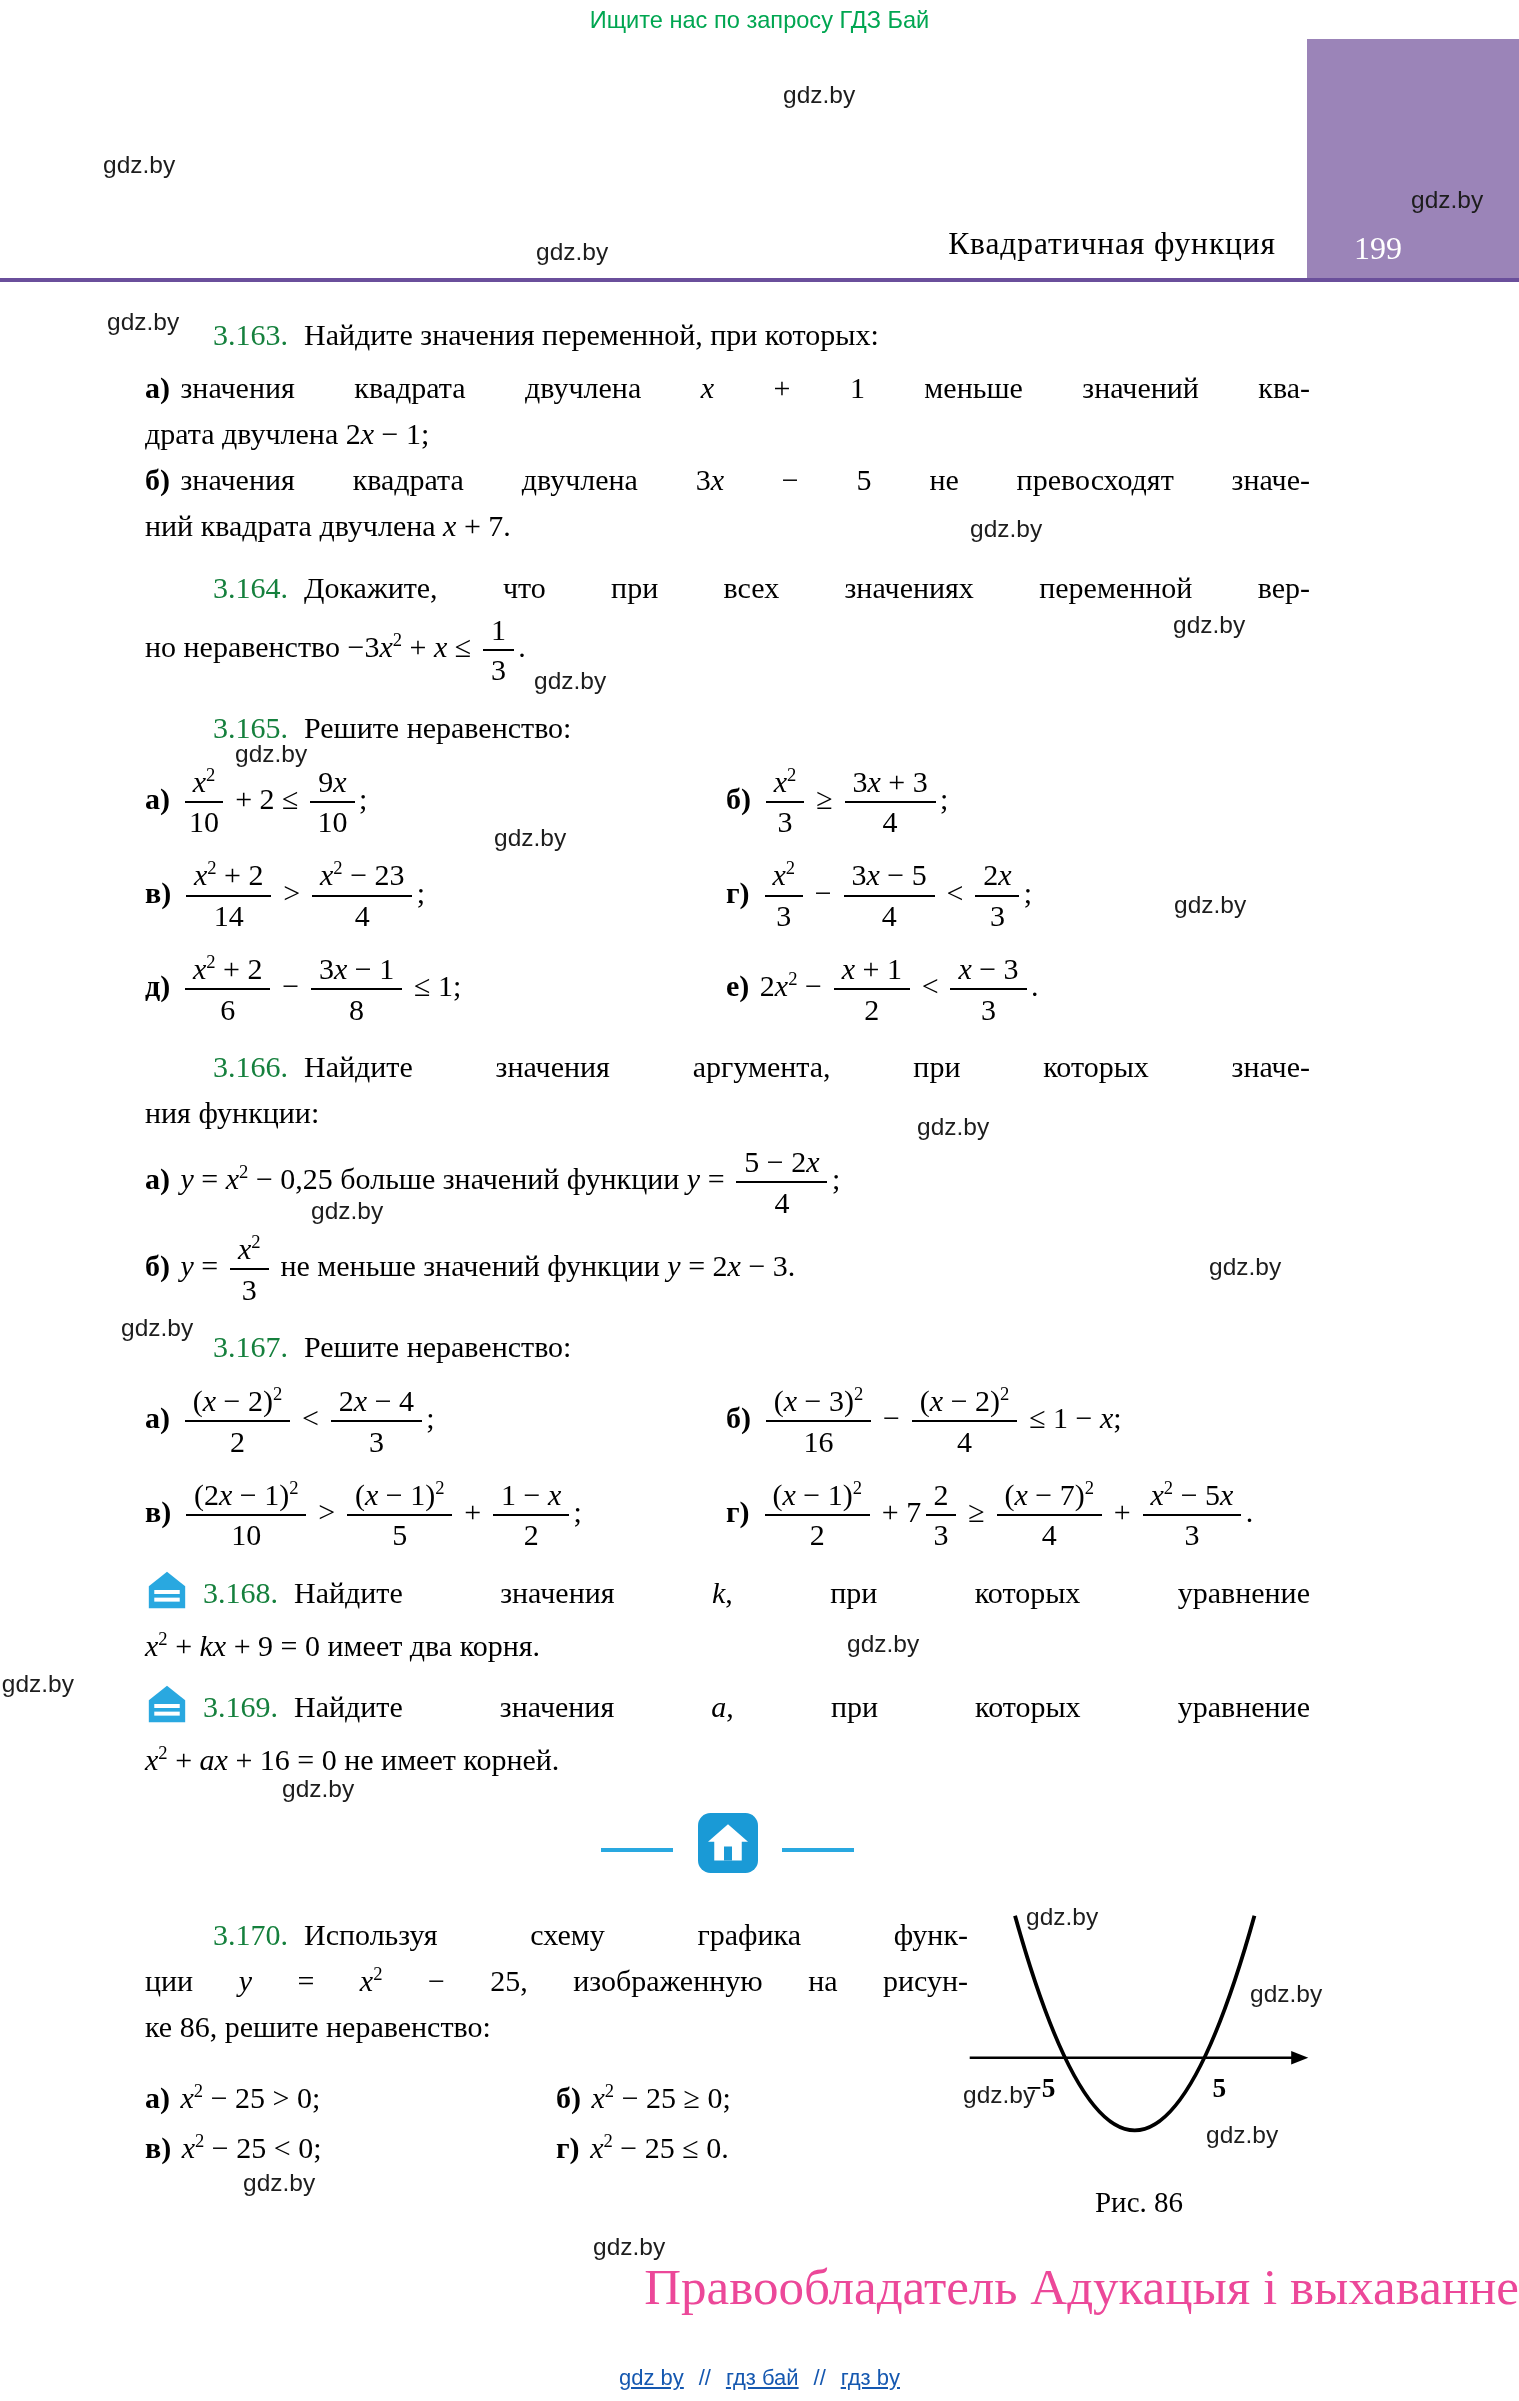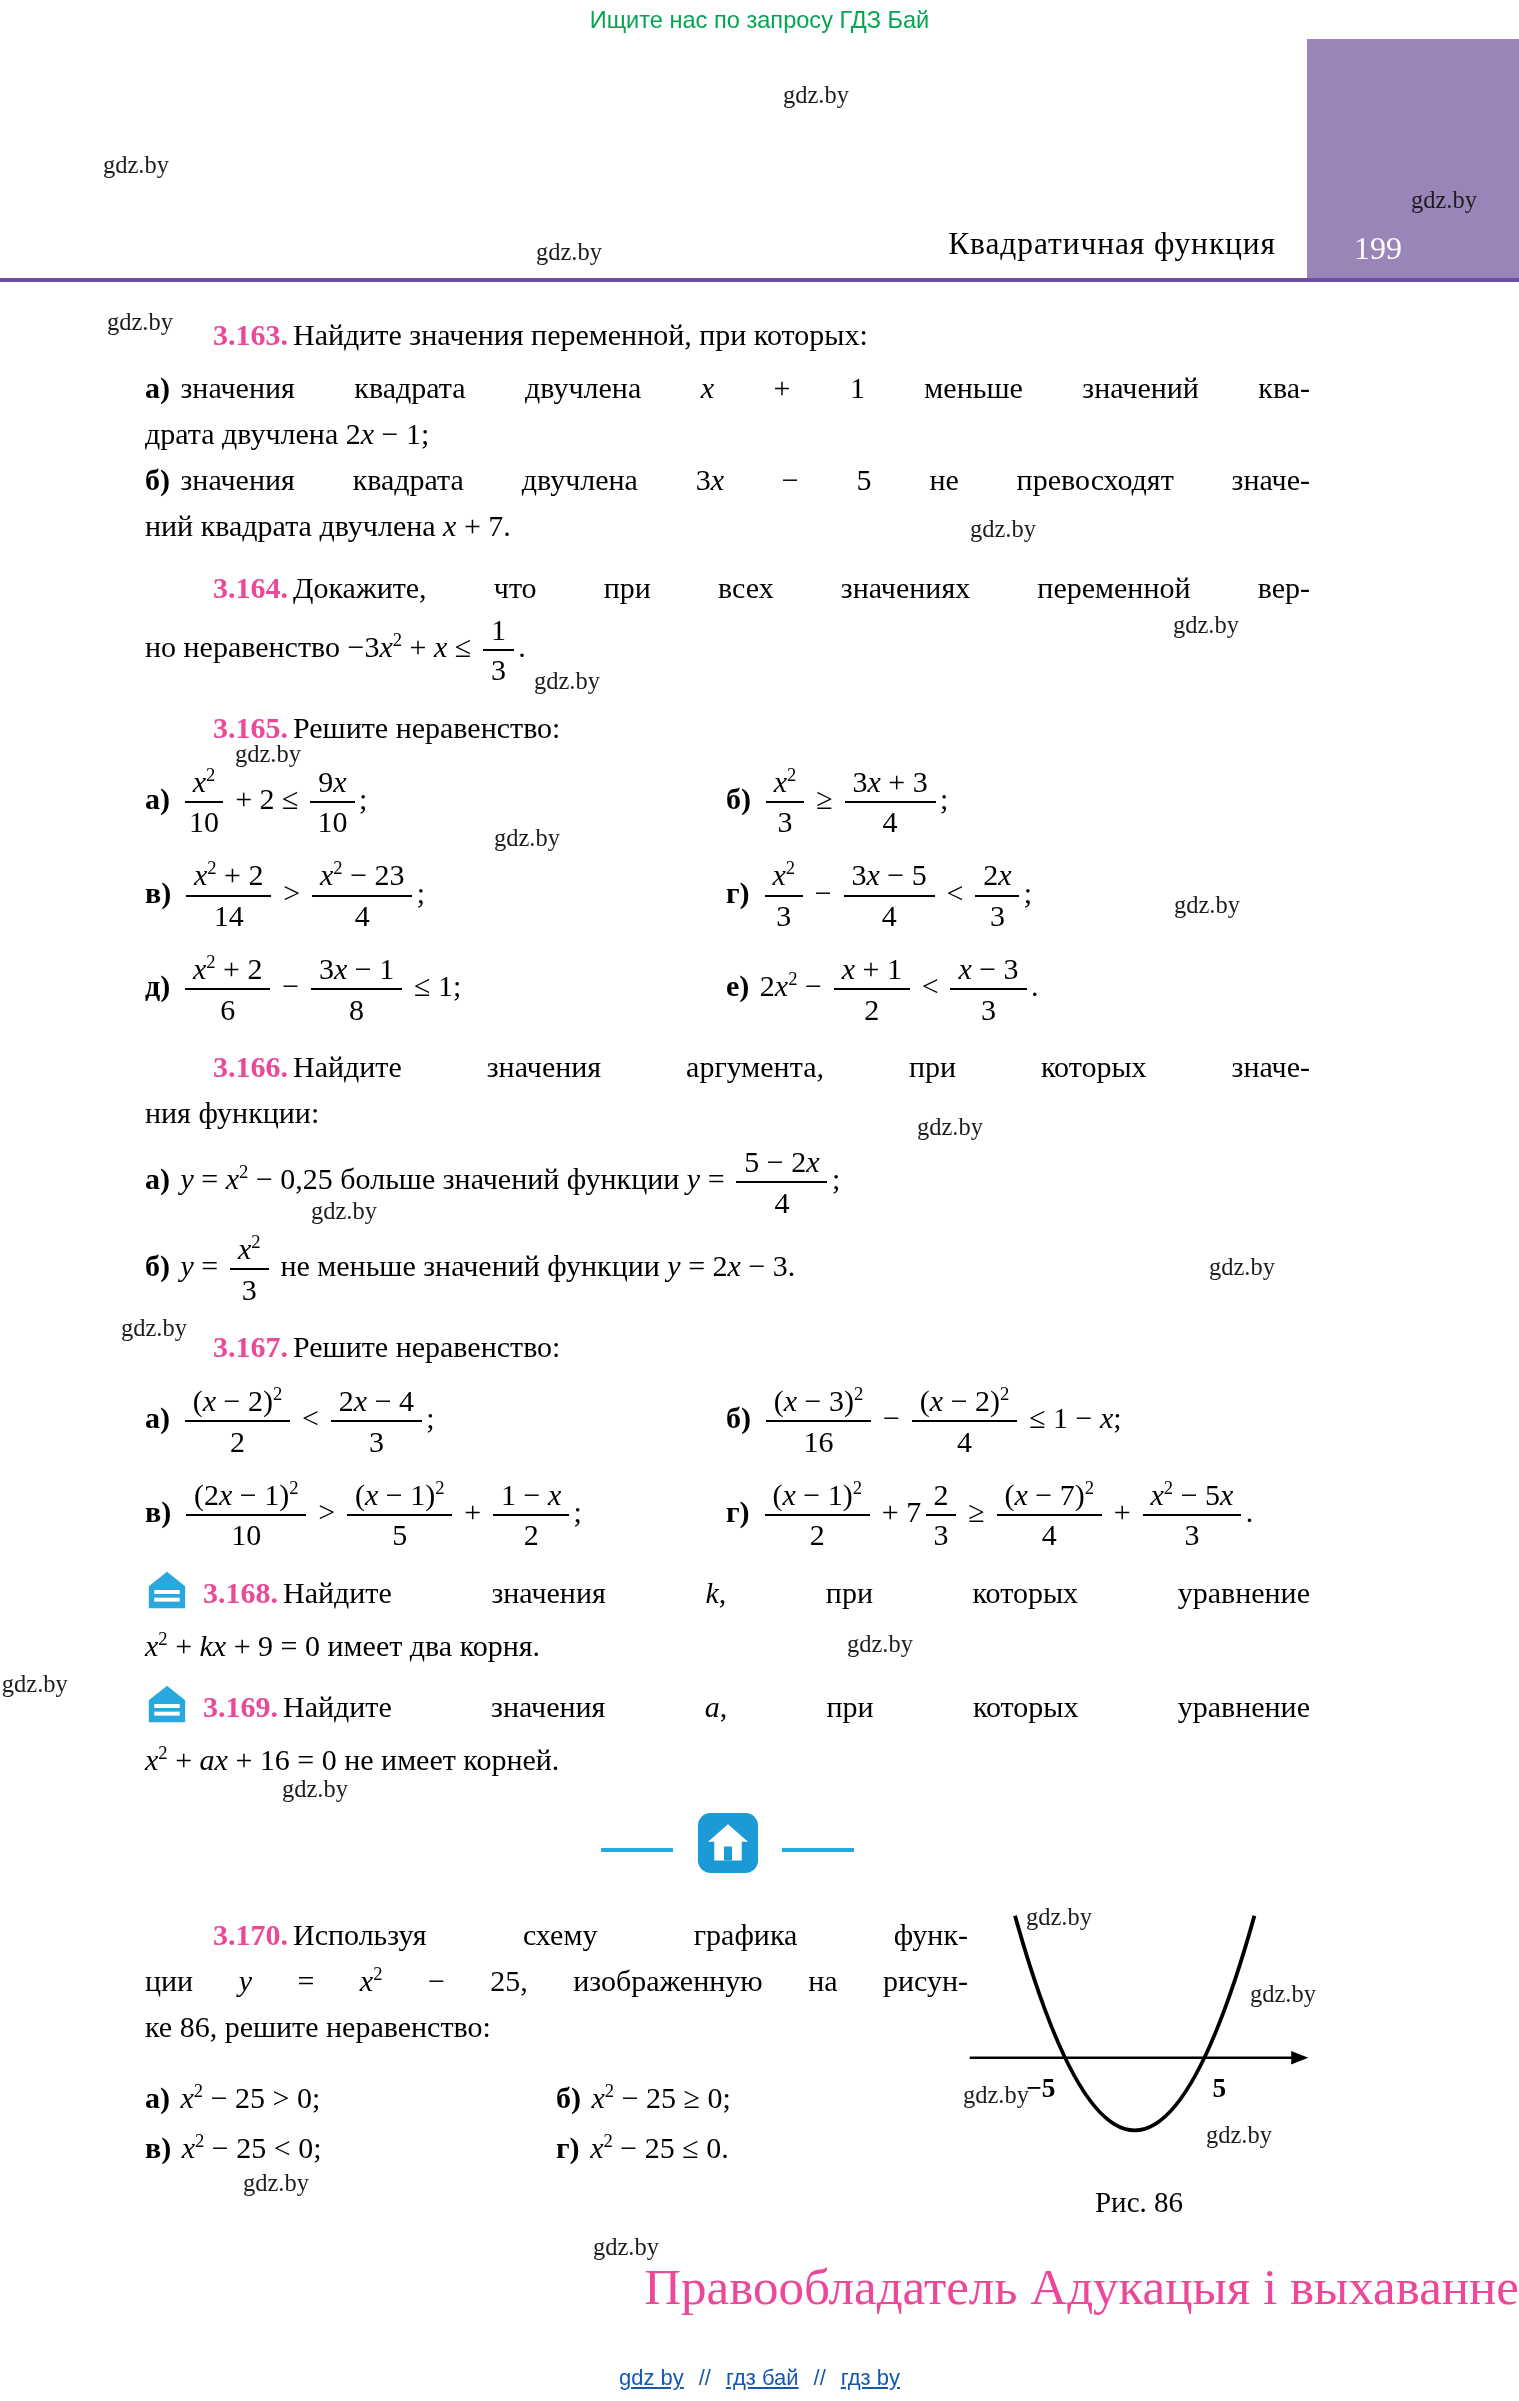--- a/index.html
+++ b/index.html
@@ -38,21 +38,21 @@
   }
   
   .content {
     position:absolute; top:312px; left:145px; width:1165px;
     font-size:30px; line-height:46px;
   }
   .exercise { margin-bottom:15.8px; }
   .line { text-align:justify; }
   .j { text-align-last:justify; }
   .indent { text-indent:68px; }
-  .exnum { font-weight:bold; color:#ec4899; margin-right:5px; }
+  .exnum { font-weight:normal; color:#15803d; margin-right:16px; }
   .marker { font-weight:bold; margin-right:10.5px; }
   .intro-gap { margin-bottom:7px; }
   
   i { font-family:"Liberation Serif", serif; }
   sup { font-size:0.62em; line-height:0; }
   .frac {
     display:inline-block; vertical-align:middle;
     text-align:center; line-height:1.12; margin:1.8px 4.4px;
   }
   .frac .num { display:block; border-bottom:2.6px solid #000; padding:0 7.9px 2.6px; }
@@ -83,21 +83,21 @@
     position:absolute; top:2365px; left:0; width:100%;
     text-align:center; font-family:"Liberation Sans", sans-serif;
     font-size:22px; color:#1558b0;
   }
   .footer-links .lnk { text-decoration:underline; cursor:pointer; margin:0 5.3px; }
   .footer-links .sep { margin:0 3.5px; }
   
   #watermarks { position:absolute; top:0; left:0; width:100%; height:100%; z-index:9; pointer-events:none; }
   .wm {
     position:absolute;
-    font-family:Liberation Serif, serif;
+    font-family:Liberation Sans, sans-serif;
     font-size:24.5px; color:#1d1d1d;
   }
 </style>
 </head>
 <body>
 
 <div class="top-note">Ищите нас по запросу ГДЗ Бай</div>
 
 <div class="header-title">Квадратичная функция</div>
 <div class="page-box">

